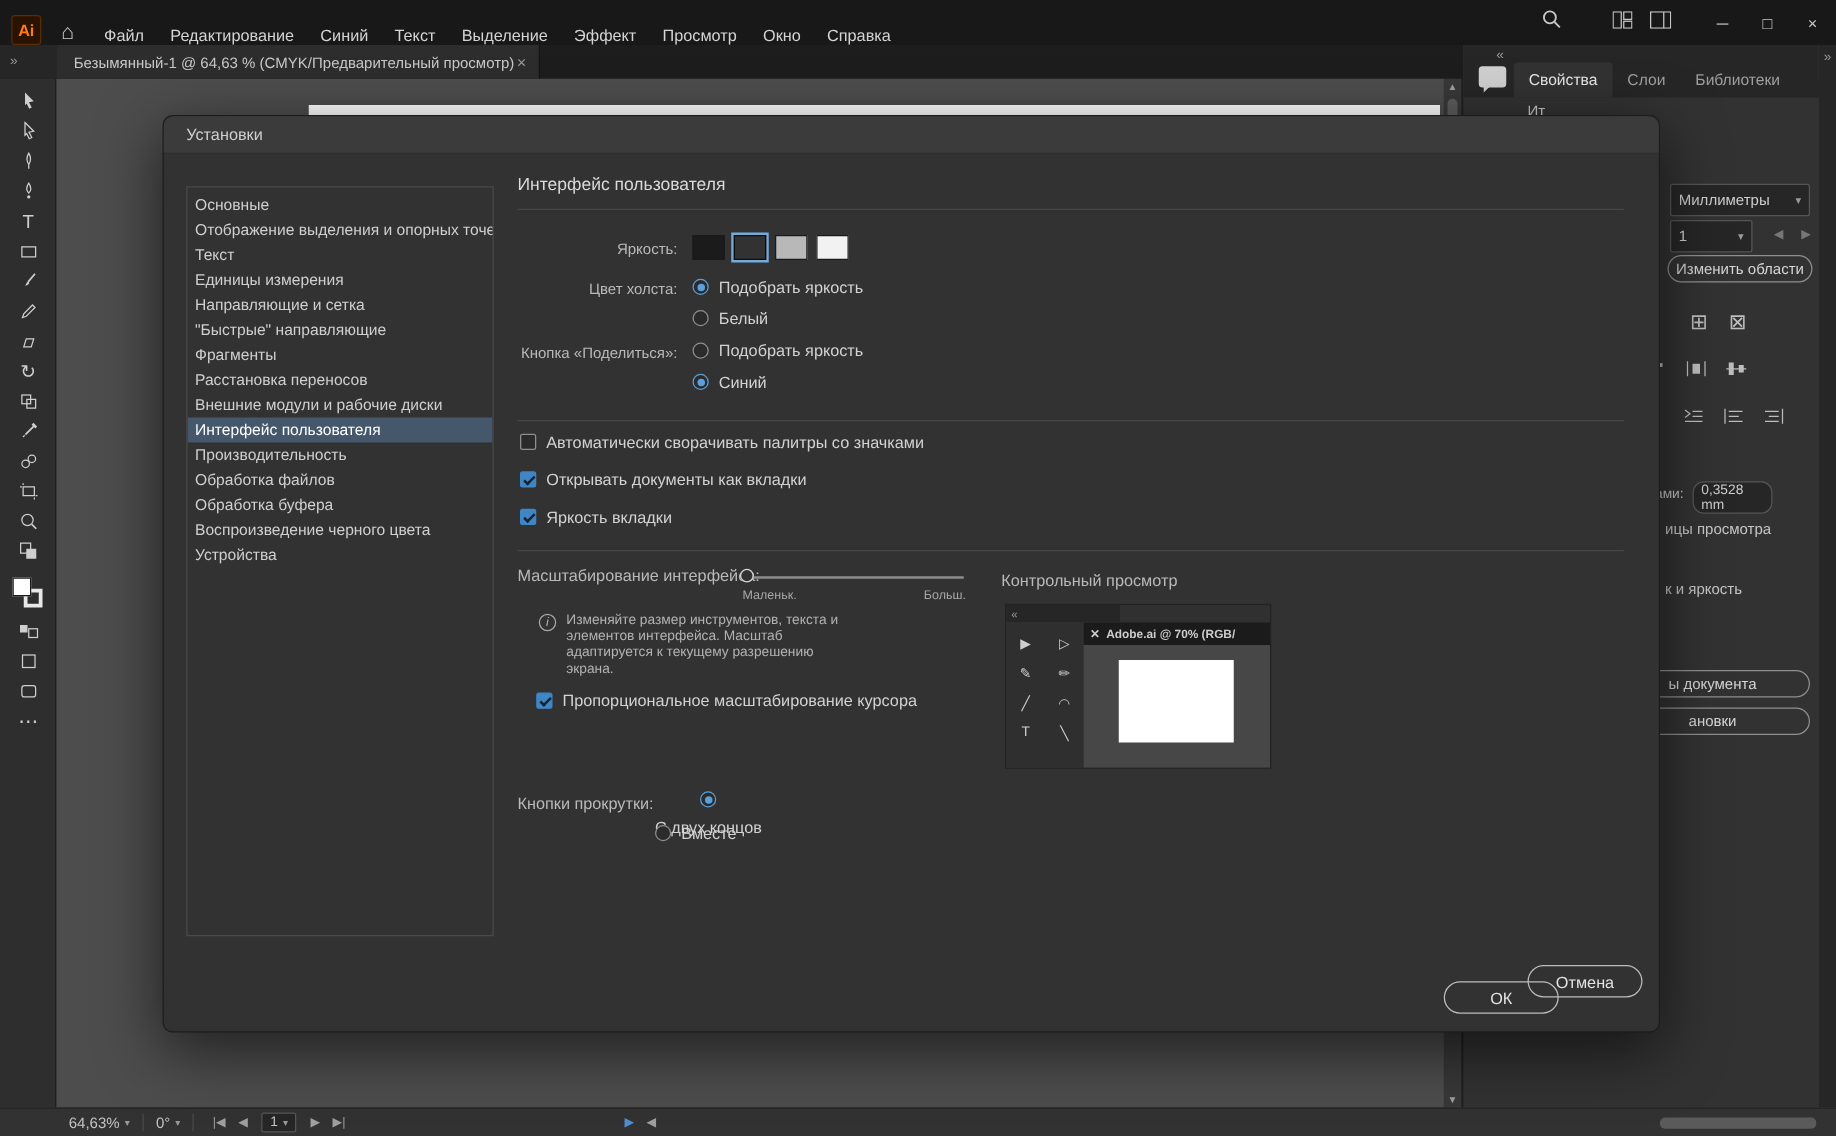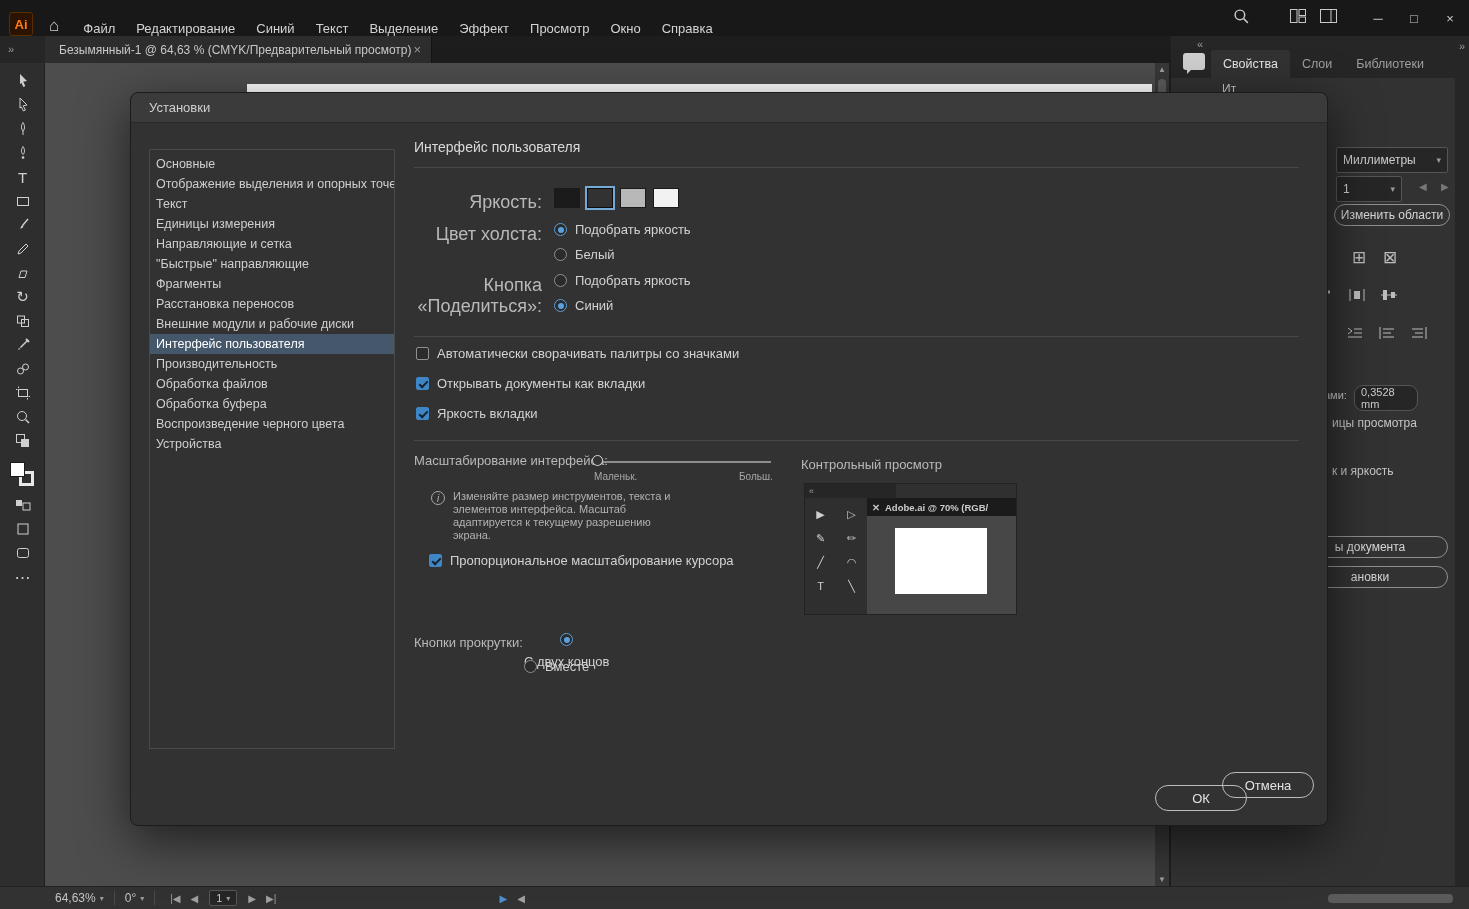--- a/index.html
+++ b/index.html
@@ -71,21 +71,21 @@
   
   .dialog { left:130px; top:92px; width:1198px; height:734px; background:#323232; border:1px solid #1c1c1c; border-radius:8px;
             box-shadow:0 14px 50px rgba(0,0,0,0.6); z-index:10; }
   .dlg-title { position:absolute; left:0; top:0; width:100%; height:30px; background:#3b3b3b; border-radius:8px 8px 0 0;
                border-bottom:1px solid #2a2a2a; color:#cfcfcf; font-size:13px; line-height:30px; padding-left:18px; }
   .sidebar { position:absolute; left:18px; top:56px; width:246px; height:600px; border:1px solid #4a4a4a; padding-top:4px; overflow:hidden; }
   .sb-item { height:20px; line-height:20px; font-size:12.5px; color:#cfcfcf; padding-left:6px; white-space:nowrap; }
   .sb-item.selected { background:#44576b; color:#ffffff; }
   .dlg-h { position:absolute; left:283px; top:46px; color:#dadada; font-size:14px; }
   .hr { position:absolute; left:283px; width:885px; height:1px; background:#474747; }
-  .flabel { position:absolute; left:253px; width:158px; text-align:right; color:#b9b9b9; font-size:18px; }
+  .flabel { position:absolute; left:253px; width:158px; text-align:right; color:#b9b9b9; font-size:12px; }
   .opt { position:absolute; display:flex; align-items:center; gap:8px; color:#d2d2d2; font-size:13px; }
   .radio { width:13px; height:13px; border-radius:50%; border:1px solid #8f8f8f; background:#2b2b2b; position:relative; flex:none; }
   .radio.on { border-color:#5ba0dc; }
   .radio.on::after { content:""; position:absolute; inset:2.5px; border-radius:50%; background:#5ba0dc; }
   .cb { width:13px; height:13px; border:1px solid #8f8f8f; background:#2b2b2b; border-radius:2px; position:relative; flex:none; }
   .cb.on { background:#3f86c6; border-color:#3f86c6; }
   .cb.on::after { content:""; position:absolute; left:2px; top:3px; width:7px; height:3px;
                   border-left:2px solid #16222e; border-bottom:2px solid #16222e; transform:rotate(-45deg); }
   .sw { width:26px; height:20px; border:1px solid #1a1a1a; flex:none; }
   .sw.sel { box-shadow:0 0 0 2px #74a9d8; border-color:#0d0d0d; }

